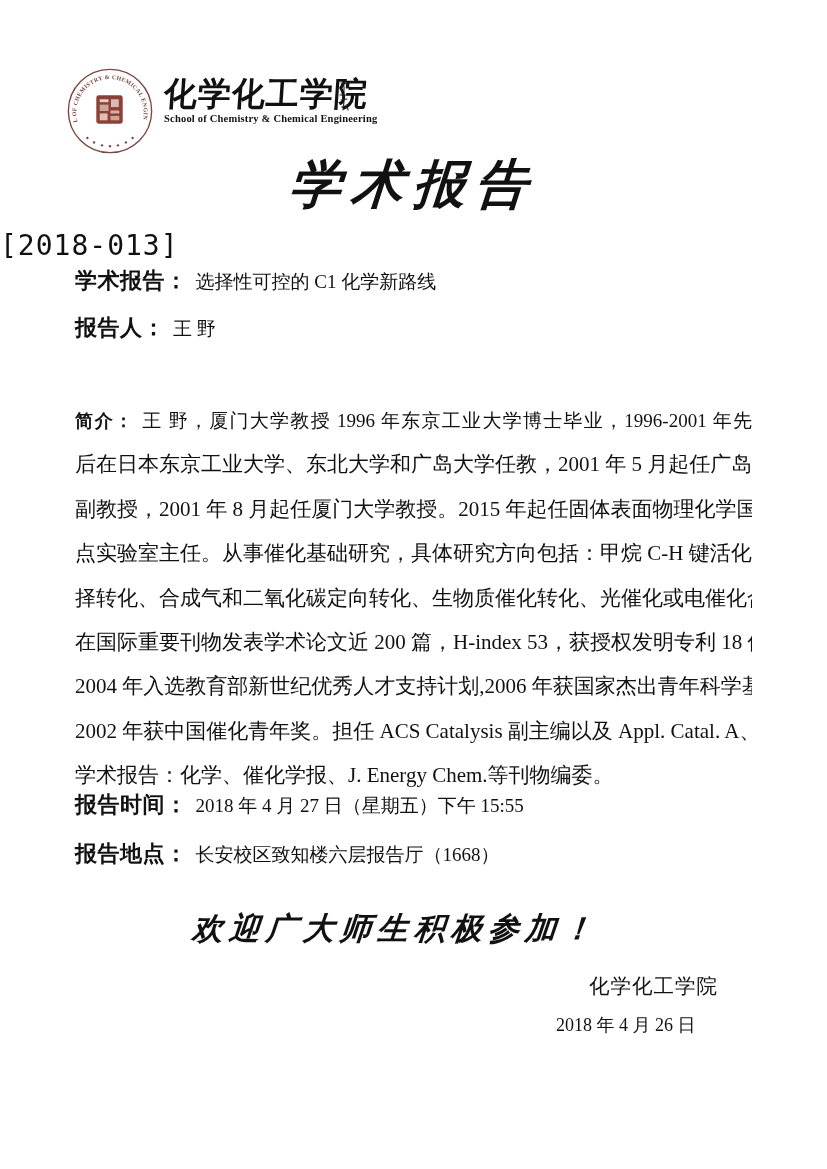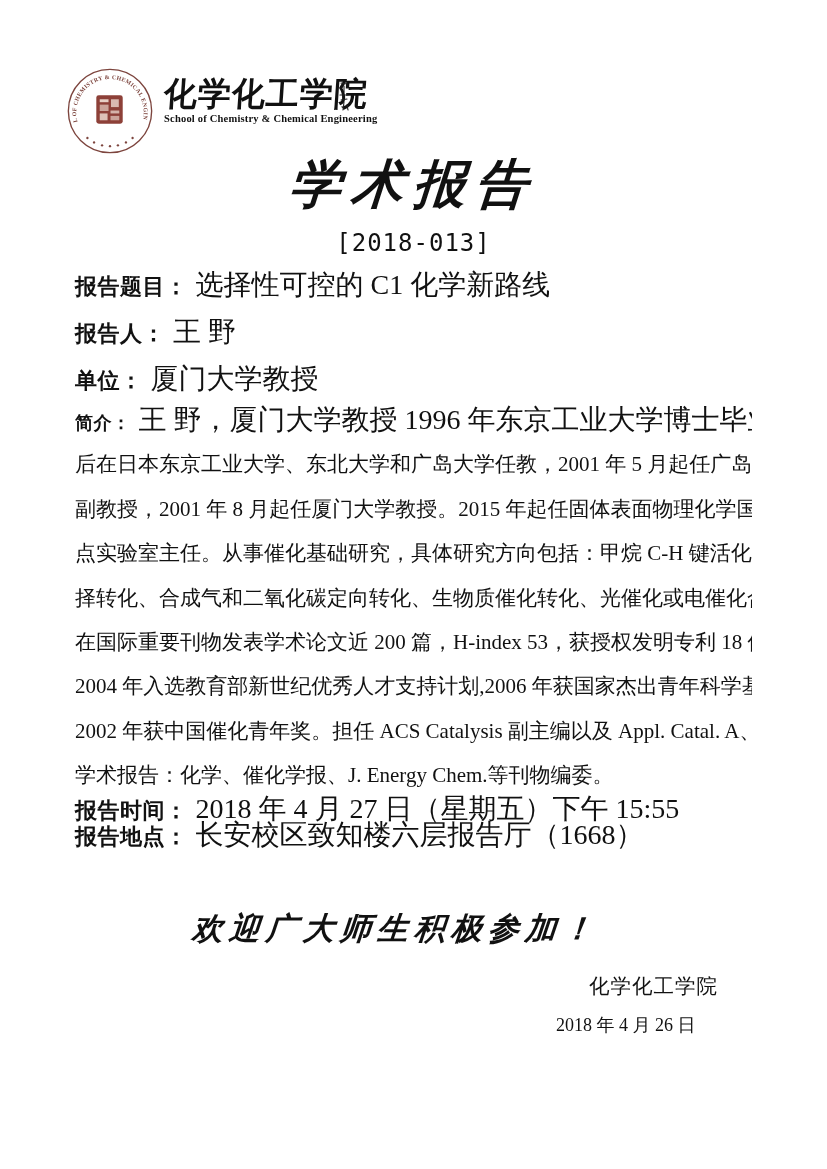--- a/index.html
+++ b/index.html
@@ -33,37 +33,37 @@
     position:absolute;left:0;right:0;top:150px;
     text-align:center;
     font-size:52px;font-weight:900;
     letter-spacing:10px;
     font-style:italic;
     transform:skewX(-4deg);
     white-space:nowrap;
   }
   .doc-number{
     position:absolute;left:0;right:0;top:229px;
-    text-align:center;
-    font-size:24px;letter-spacing:1px;
+    text-align:left;
+    font-size:28px;letter-spacing:1px;
     font-family:"DejaVu Sans Mono", monospace;
   }
   
   .row{position:absolute;left:75px;width:677px;white-space:nowrap;}
   .lbl{
     font-family:"Liberation Sans", sans-serif;
     font-weight:900;font-size:22px;
     margin-right:8px;letter-spacing:0.5px;
   }
-  .val{font-size:28px;}
+  .val{font-size:19px;}
   .row-topic{top:266px;}
   .row-speaker{top:313px;}
   .row-affil{top:360px;}
   .row-time{top:790px;}
-  .row-place{top:816px;}
+  .row-place{top:839px;}
   
   .intro{position:absolute;left:75px;top:398px;width:677px;}
   .intro-line{
     height:44.4px;line-height:44.4px;
     font-size:21px;
     text-align:justify;text-align-last:justify;
     text-justify:inter-character;
     overflow:hidden;white-space:nowrap;
   }
   .intro-line.last{text-align-last:left;}
@@ -131,30 +131,27 @@
       <line x1="8" y1="22" x2="7" y2="30"></line>
       <line x1="11" y1="25" x2="12" y2="30"></line>
     </g>
   </svg>
 
   <div class="doc-title">学术报告</div>
 
   <div class="doc-number">[2018-013]</div>
 
   <div class="row row-topic">
-    <span class="lbl">报告题目：</span><span class="val">选择性可控的 C1 化学新路线</span>
+    <span class="lbl">学术报告：</span><span class="val">选择性可控的 C1 化学新路线</span>
   </div>
 
   <div class="row row-speaker">
     <span class="lbl">报告人：</span><span class="val">王 野</span>
   </div>
 
-  <div class="row row-affil">
-    <span class="lbl">单位：</span><span class="val">厦门大学教授</span>
-  </div>
 
   <div class="intro">
     <div class="intro-line">
       <span class="lbl">简介：</span><span class="val">王 野，厦门大学教授 1996 年东京工业大学博士毕业，1996-2001 年先</span>
     </div>
     <div class="intro-line">后在日本东京工业大学、东北大学和广岛大学任教，2001 年 5 月起任广岛大学</div>
     <div class="intro-line">副教授，2001 年 8 月起任厦门大学教授。2015 年起任固体表面物理化学国家重</div>
     <div class="intro-line">点实验室主任。从事催化基础研究，具体研究方向包括：甲烷 C-H 键活化和选</div>
     <div class="intro-line">择转化、合成气和二氧化碳定向转化、生物质催化转化、光催化或电催化合成。</div>
     <div class="intro-line">在国际重要刊物发表学术论文近 200 篇，H-index 53，获授权发明专利 18 件。</div>

